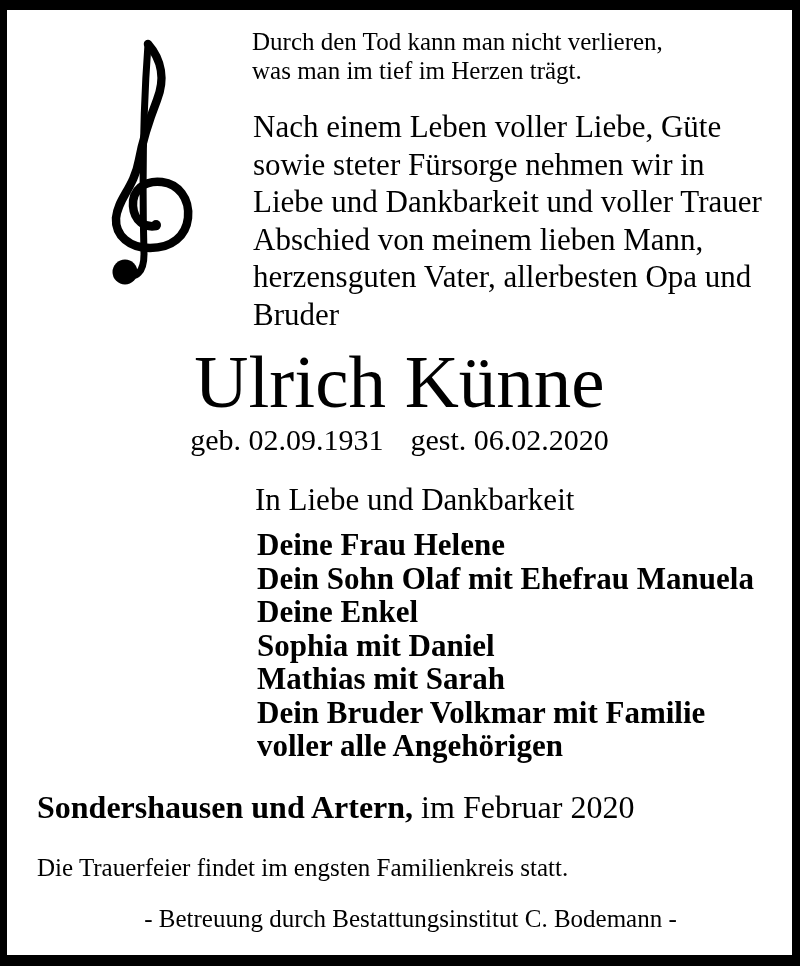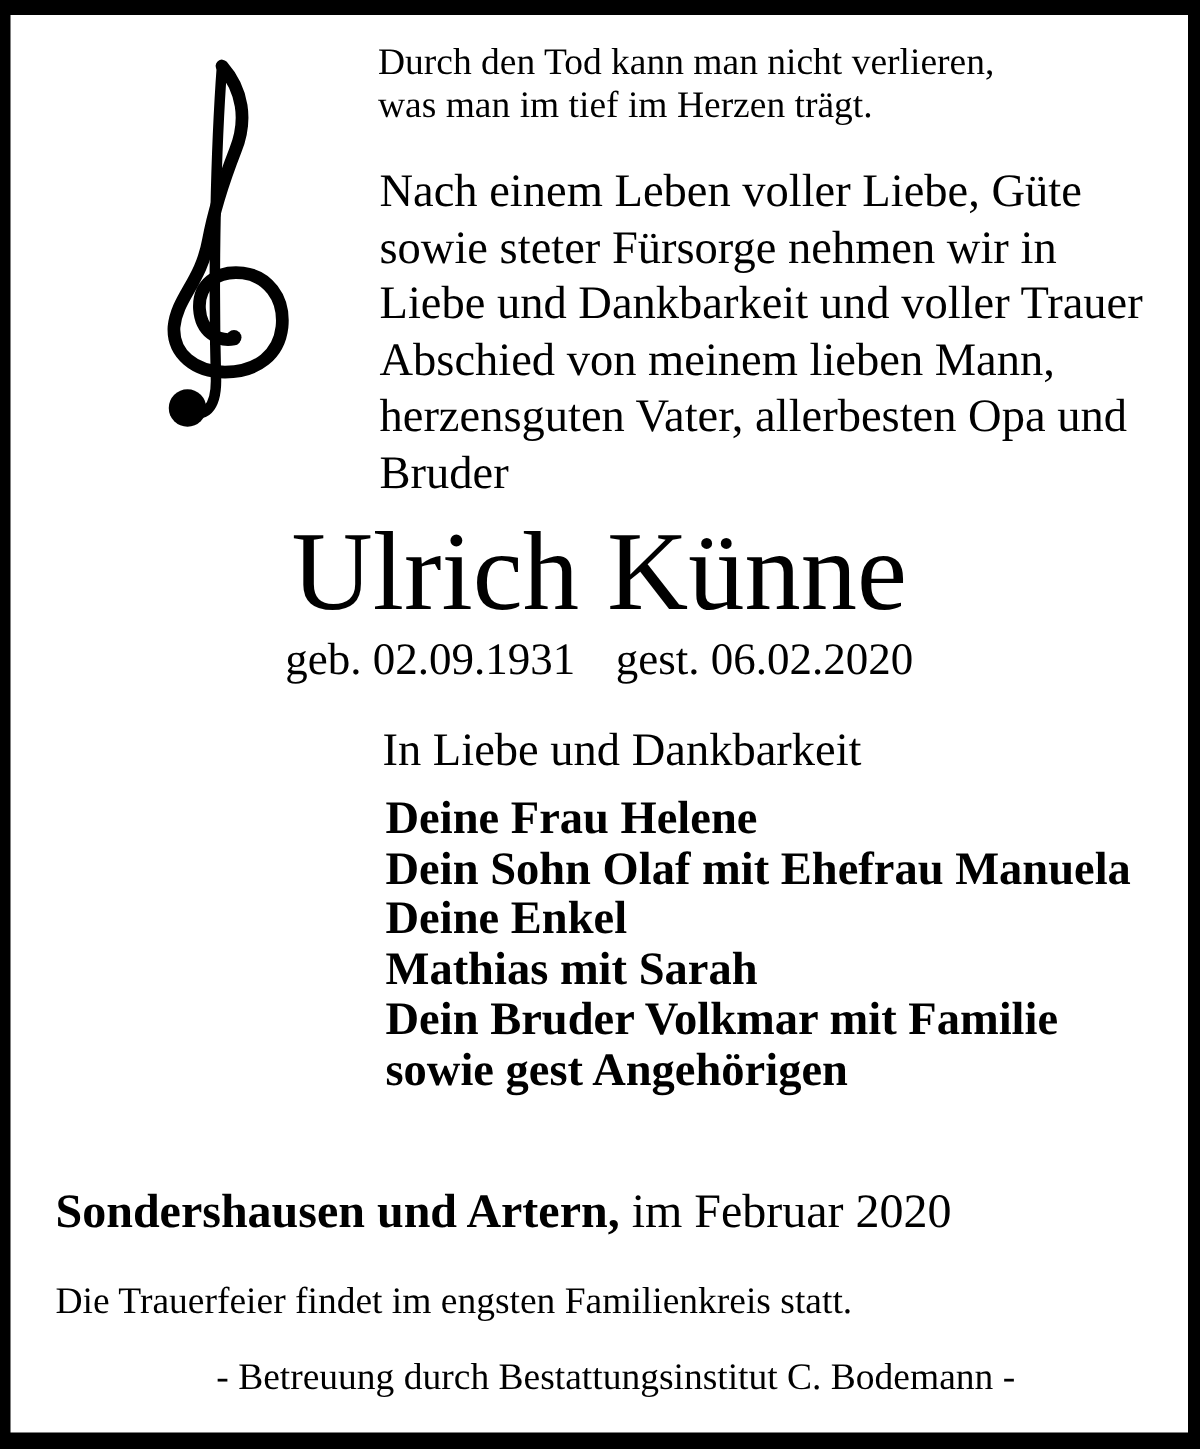--- a/index.html
+++ b/index.html
@@ -114,23 +114,24 @@
     <span>geb. 02.09.1931</span>
     <span>gest. 06.02.2020</span>
   </div>
 
   <div class="abs dedication">In Liebe und Dankbarkeit</div>
 
   <div class="abs mourners">
       <div>Deine Frau Helene</div>
       <div>Dein Sohn Olaf mit Ehefrau Manuela</div>
       <div>Deine Enkel</div>
+      <div>Sophia mit Daniel</div>
       <div>Mathias mit Sarah</div>
       <div>Dein Bruder Volkmar mit Familie</div>
-      <div>sowie gest Angehörigen</div>
+      <div>voller alle Angehörigen</div>
     </div>
 
   <div class="abs place-line">
     <span class="bold-part">Sondershausen und Artern,</span><span class="rest-part">im Februar 2020</span>
   </div>
 
   <div class="abs ceremony">Die Trauerfeier findet im engsten Familienkreis statt.</div>
 
   <div class="abs funeral-home">- Betreuung durch Bestattungsinstitut C. Bodemann -</div>
 

